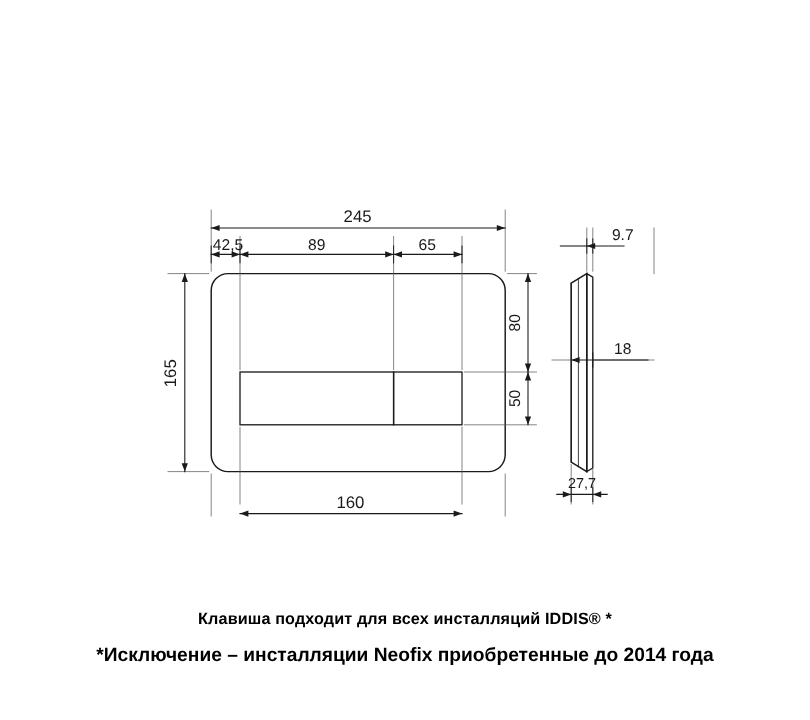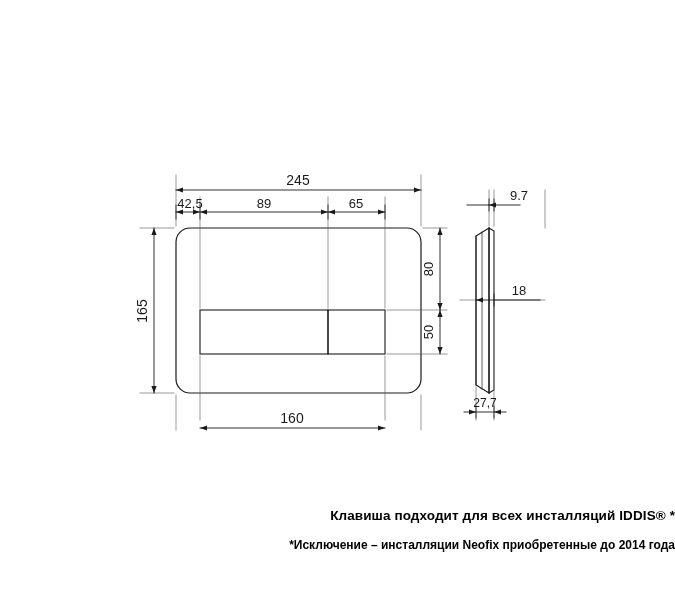--- a/index.html
+++ b/index.html
@@ -26,31 +26,31 @@
     position: absolute;
     left: 0;
     top: 0;
     width: 675px;
     height: 600px;
   }
   .cap {
     position: absolute;
     left: 0;
     width: 675px;
-    text-align: right;
+    text-align: center;
   }
   .cap-main {
     top: 508px;
     font-size: 13.5px;
     font-weight: bold;
     letter-spacing: 0.1px;
   }
   .cap-sub {
     top: 538px;
-    font-size: 12px;
+    font-size: 16px;
     font-weight: bold;
   }
 </style>
 </head>
 <body>
 
 <div id="stage">
 
   <svg class="drawing" viewBox="0 0 675 600">
     <g stroke="#1a1a1a" stroke-width="1" fill="none" stroke-linecap="square">

